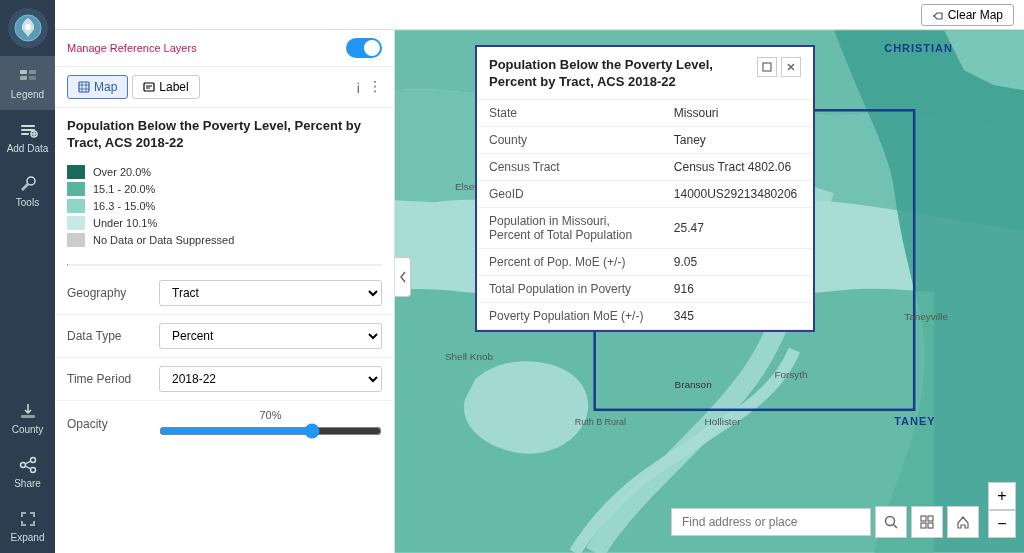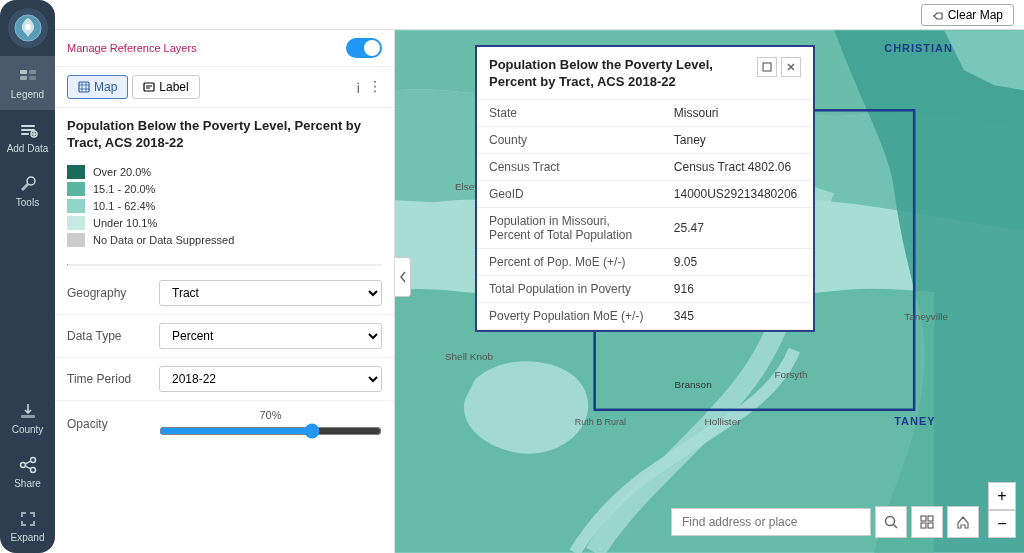--- a/index.html
+++ b/index.html
@@ -8,21 +8,20 @@
     
     #sidebar {
       position: absolute;
       left: 0; top: 0;
       width: 55px; height: 553px;
       background: #2c3e50;
       display: flex;
       flex-direction: column;
       align-items: center;
       z-index: 100;
-      border-radius: 16px;
     }
     .sidebar-logo {
       width: 40px; height: 40px;
       margin: 8px auto;
       background: #3a5068;
       border-radius: 50%;
       display: flex; align-items: center; justify-content: center;
     }
     .sidebar-logo svg { width: 28px; height: 28px; }
     .sidebar-item {
@@ -404,21 +403,21 @@
     <div class="legend-item">
       <div class="legend-color" style="background:#1a6b5a;"></div>
       <span>Over 20.0%</span>
     </div>
     <div class="legend-item">
       <div class="legend-color" style="background:#5ab5a0;"></div>
       <span>15.1 - 20.0%</span>
     </div>
     <div class="legend-item">
       <div class="legend-color" style="background:#8fd5c8;"></div>
-      <span>10.1 - 62.4%</span>
+      <span>16.3 - 15.0%</span>
     </div>
     <div class="legend-item">
       <div class="legend-color" style="background:#c5eae4;"></div>
       <span>Under 10.1%</span>
     </div>
     <div class="legend-item">
       <div class="legend-color" style="background:#cccccc;"></div>
       <span>No Data or Data Suppressed</span>
     </div>
   </div>

